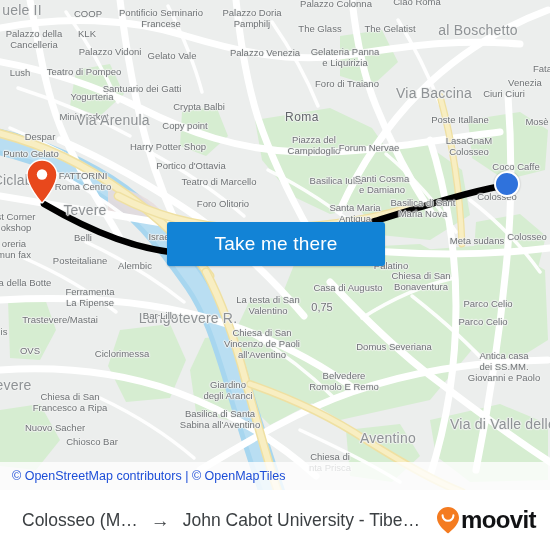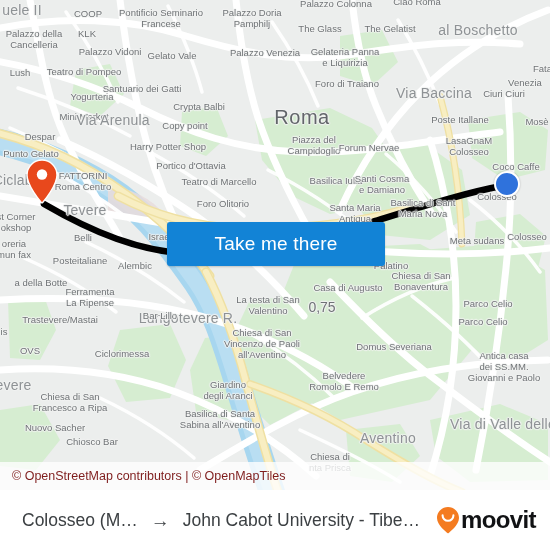--- a/index.html
+++ b/index.html
@@ -56,26 +56,26 @@
       0 1px 1px #f2f3f2, 0 -1px 1px #f2f3f2;
   }
   .maplabel.poi { color: #6f7376; }
   .maplabel.road {
     color: #8e9295;
     font-size: 14px;
     letter-spacing: .2px;
   }
   .maplabel.big {
     color: #62666a;
-    font-size: 20px;
+    font-size: 12px;
     letter-spacing: .5px;
   }
   .maplabel.scale {
     color: #6f7376;
-    font-size: 14px;
+    font-size: 11px;
   }
 
   
   #pin-start {
     position: absolute;
     width: 34px;
     height: 45px;
     pointer-events: auto;
   }
   #dot-end {
@@ -109,21 +109,21 @@
   }
 
   
   #attribution {
     position: absolute;
     left: 0;
     top: 462px;
     width: 550px;
     height: 28px;
     background: rgba(255,255,255,.78);
-    color: #7f1d1d;
+    color: #1d4ed8;
     font-size: 12.5px;
     line-height: 28px;
     padding-left: 12px;
     box-sizing: border-box;
     white-space: nowrap;
   }
 
   
   #footer {
     position: absolute;
@@ -338,21 +338,21 @@
         <div class="maplabel poi" style="left: 527px; top: 236px;">Colosseo</div>
         <div class="maplabel poi" style="left: 16px; top: 222px;">st Corner
 okshop</div>
         <div class="maplabel poi" style="left: 160px; top: 236px;">Israel</div>
         <div class="maplabel poi" style="left: 83px; top: 237px;">Belli</div>
         <div class="maplabel poi" style="left: 14px; top: 249px;">oreria
 mun fax</div>
         <div class="maplabel poi" style="left: 80px; top: 260px;">Posteitaliane</div>
         <div class="maplabel poi" style="left: 135px; top: 265px;">Alembic</div>
         <div class="maplabel poi" style="left: 391px; top: 265px;">Palatino</div>
-        <div class="maplabel poi" style="left: 25px; top: 282px; margin-left: 16px;">a della Botte</div>
+        <div class="maplabel poi" style="left: 25px; top: 282px;">a della Botte</div>
         <div class="maplabel poi" style="left: 90px; top: 297px;">Ferramenta
 La Ripense</div>
         <div class="maplabel poi" style="left: 348px; top: 287px;">Casa di Augusto</div>
         <div class="maplabel poi" style="left: 421px; top: 281px;">Chiesa di San
 Bonaventura</div>
         <div class="maplabel poi" style="left: 268px; top: 305px;">La testa di San
 Valentino</div>
         <div class="maplabel road" style="left: 188px; top: 318px;">Lungotevere R.</div>
         <div class="maplabel poi" style="left: 60px; top: 319px;">Trastevere/Mastai</div>
         <div class="maplabel poi" style="left: 160px; top: 315px;">Bar Lillo</div>

